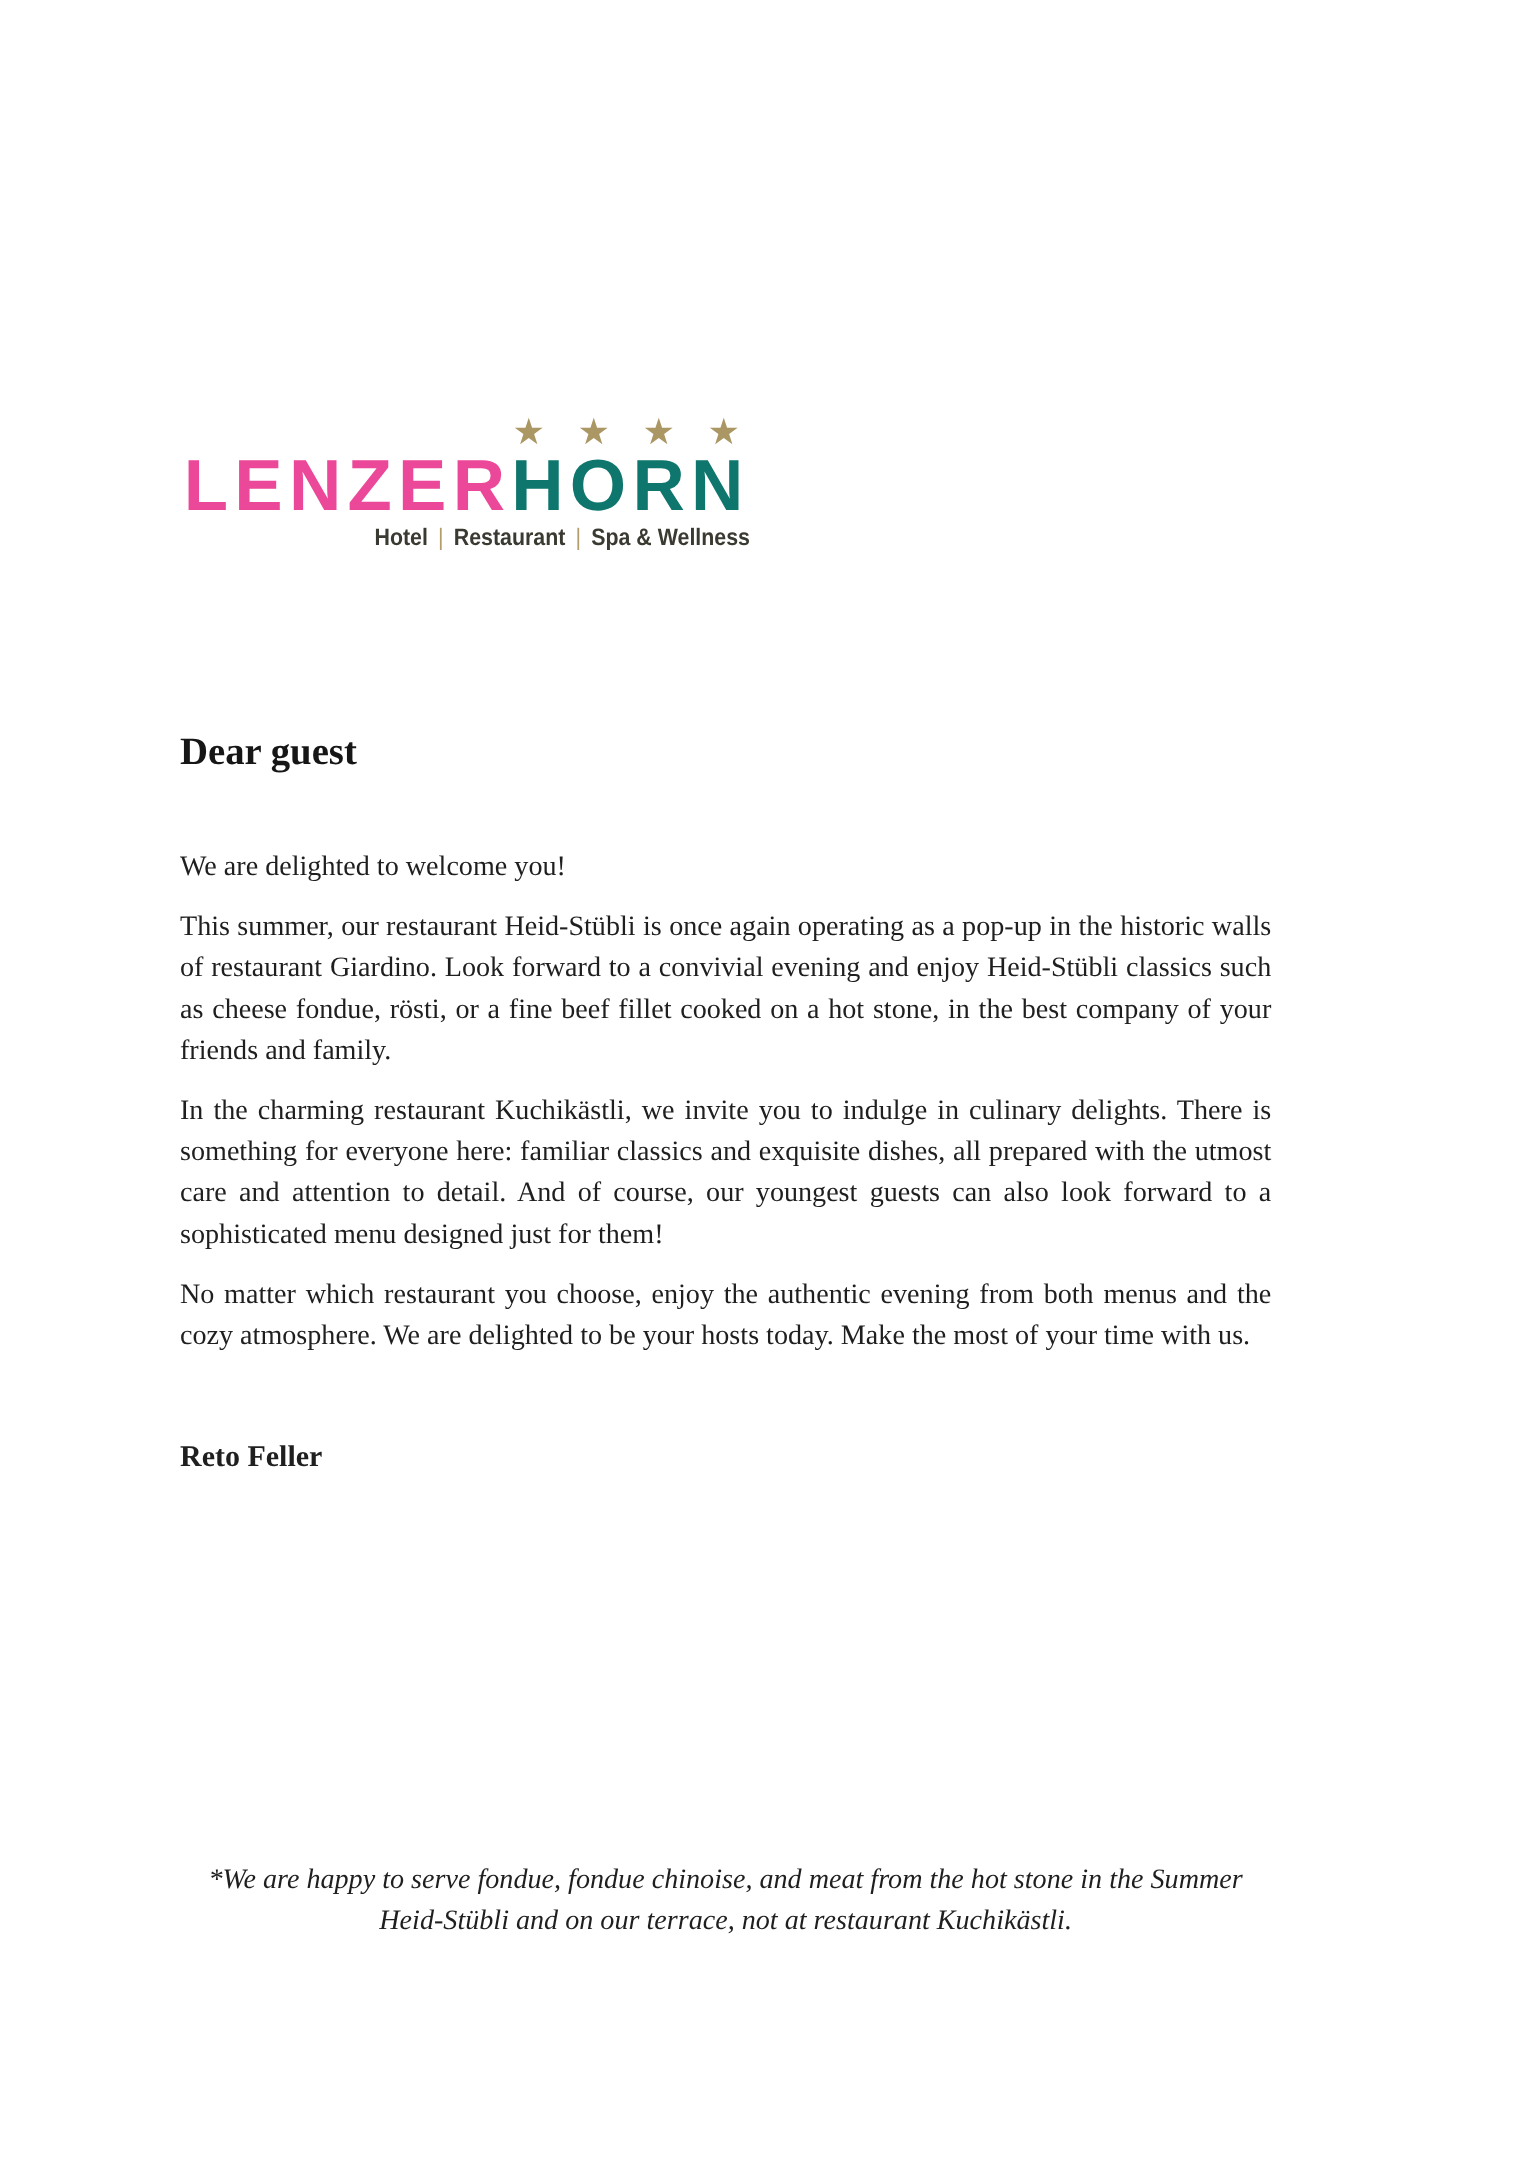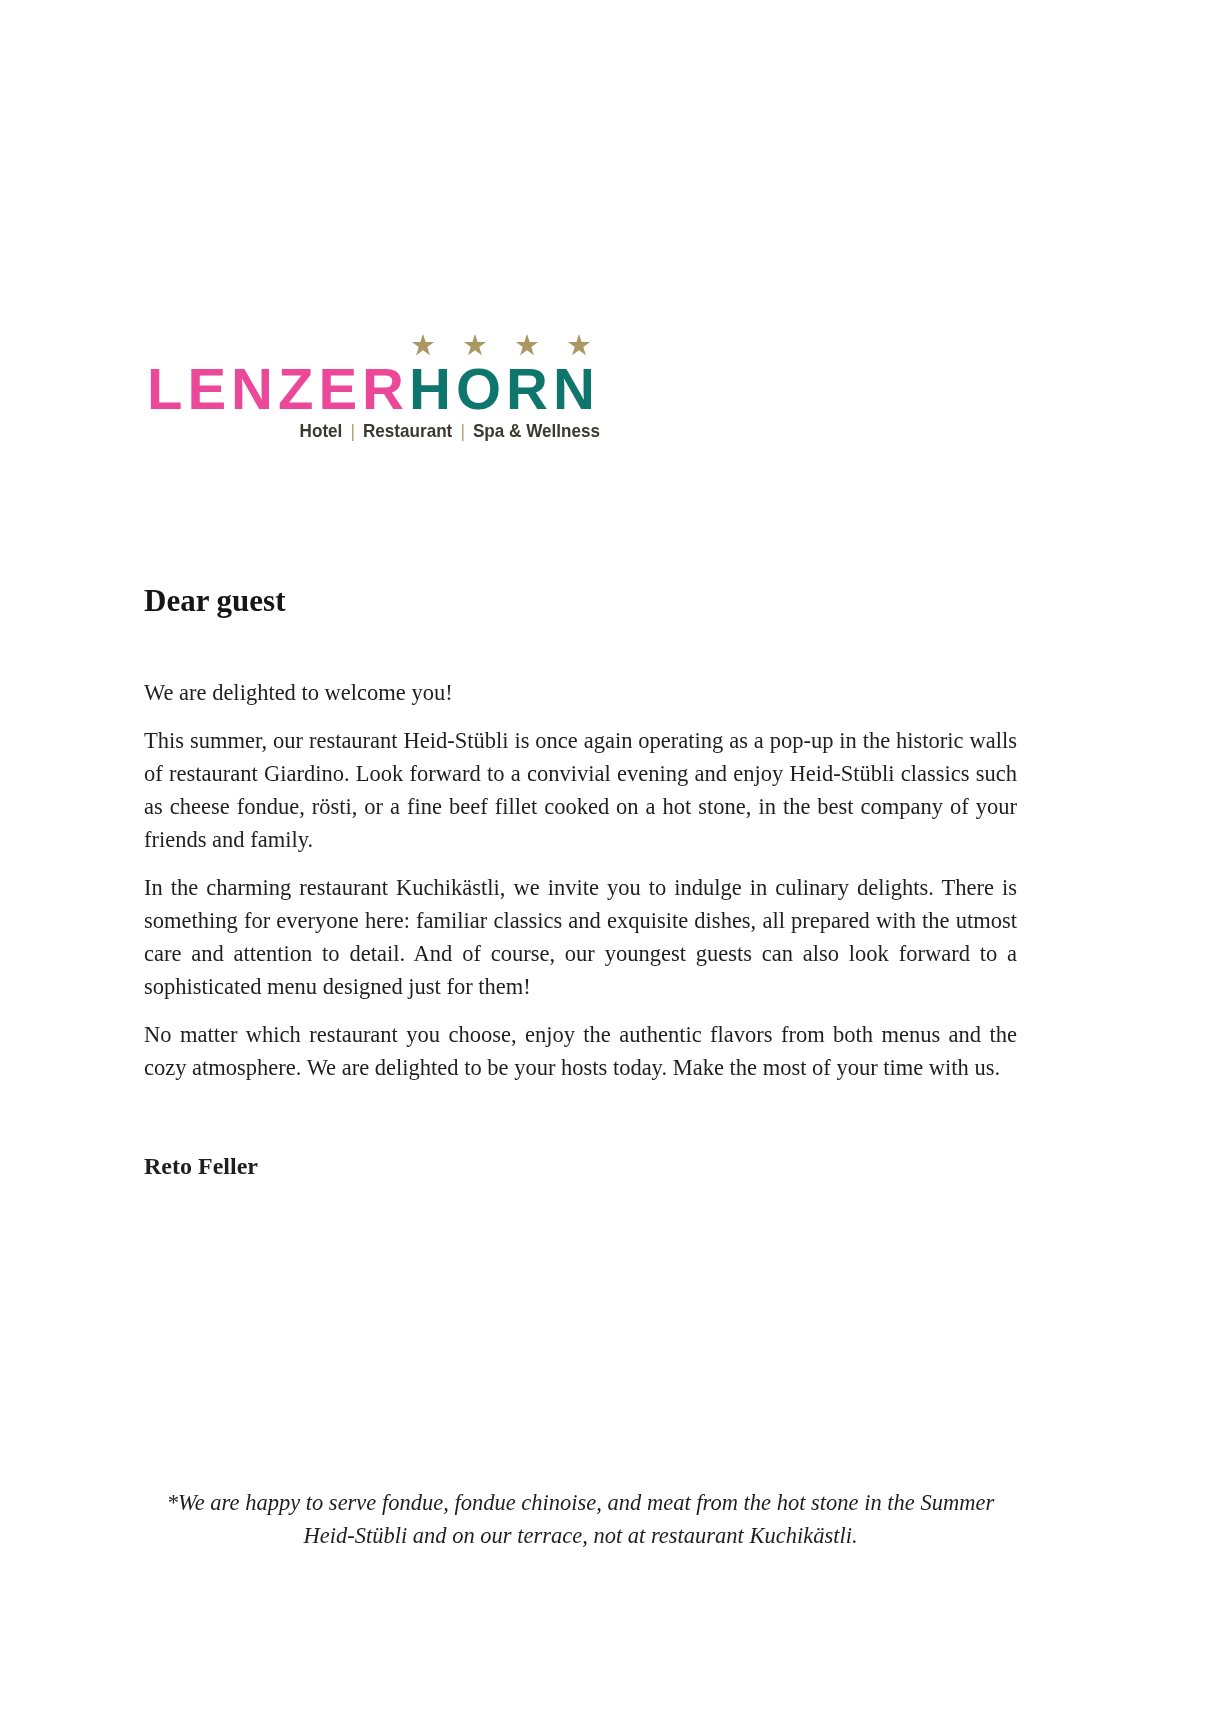--- a/index.html
+++ b/index.html
@@ -124,21 +124,21 @@
       <span>Hotel</span><span class="pipe">|</span><span>Restaurant</span><span class="pipe">|</span><span>Spa &amp; Wellness</span>
     </div>
   </header>
 
   <main class="letter">
     <h1>Dear guest</h1>
 
     <p class="body-par first">We are delighted to welcome you!</p>
     <p class="body-par">This summer, our restaurant Heid-Stübli is once again operating as a pop-up in the historic walls of restaurant Giardino. Look forward to a convivial evening and enjoy Heid-Stübli classics such as cheese fondue, rösti, or a fine beef fillet cooked on a hot stone, in the best company of your friends and family.</p>
     <p class="body-par">In the charming restaurant Kuchikästli, we invite you to indulge in culinary delights. There is something for everyone here: familiar classics and exquisite dishes, all prepared with the utmost care and attention to detail. And of course, our youngest guests can also look forward to a sophisticated menu designed just for them!</p>
-    <p class="body-par">No matter which restaurant you choose, enjoy the authentic flavors from both menus and the cozy atmosphere. We are delighted to be your hosts today. Make the most of your time with us.</p>
+    <p class="body-par">No matter which restaurant you choose, enjoy the authentic evening from both menus and the cozy atmosphere. We are delighted to be your hosts today. Make the most of your time with us.</p>
 
     <div class="signature">
       <div class="sig-name">Reto Feller</div>
     </div>
 
     <p class="footnote">*We are happy to serve fondue, fondue chinoise, and meat from the hot stone in the Summer Heid-Stübli and on our terrace, not at restaurant Kuchikästli.</p>
   </main>
 
 </div>
 

